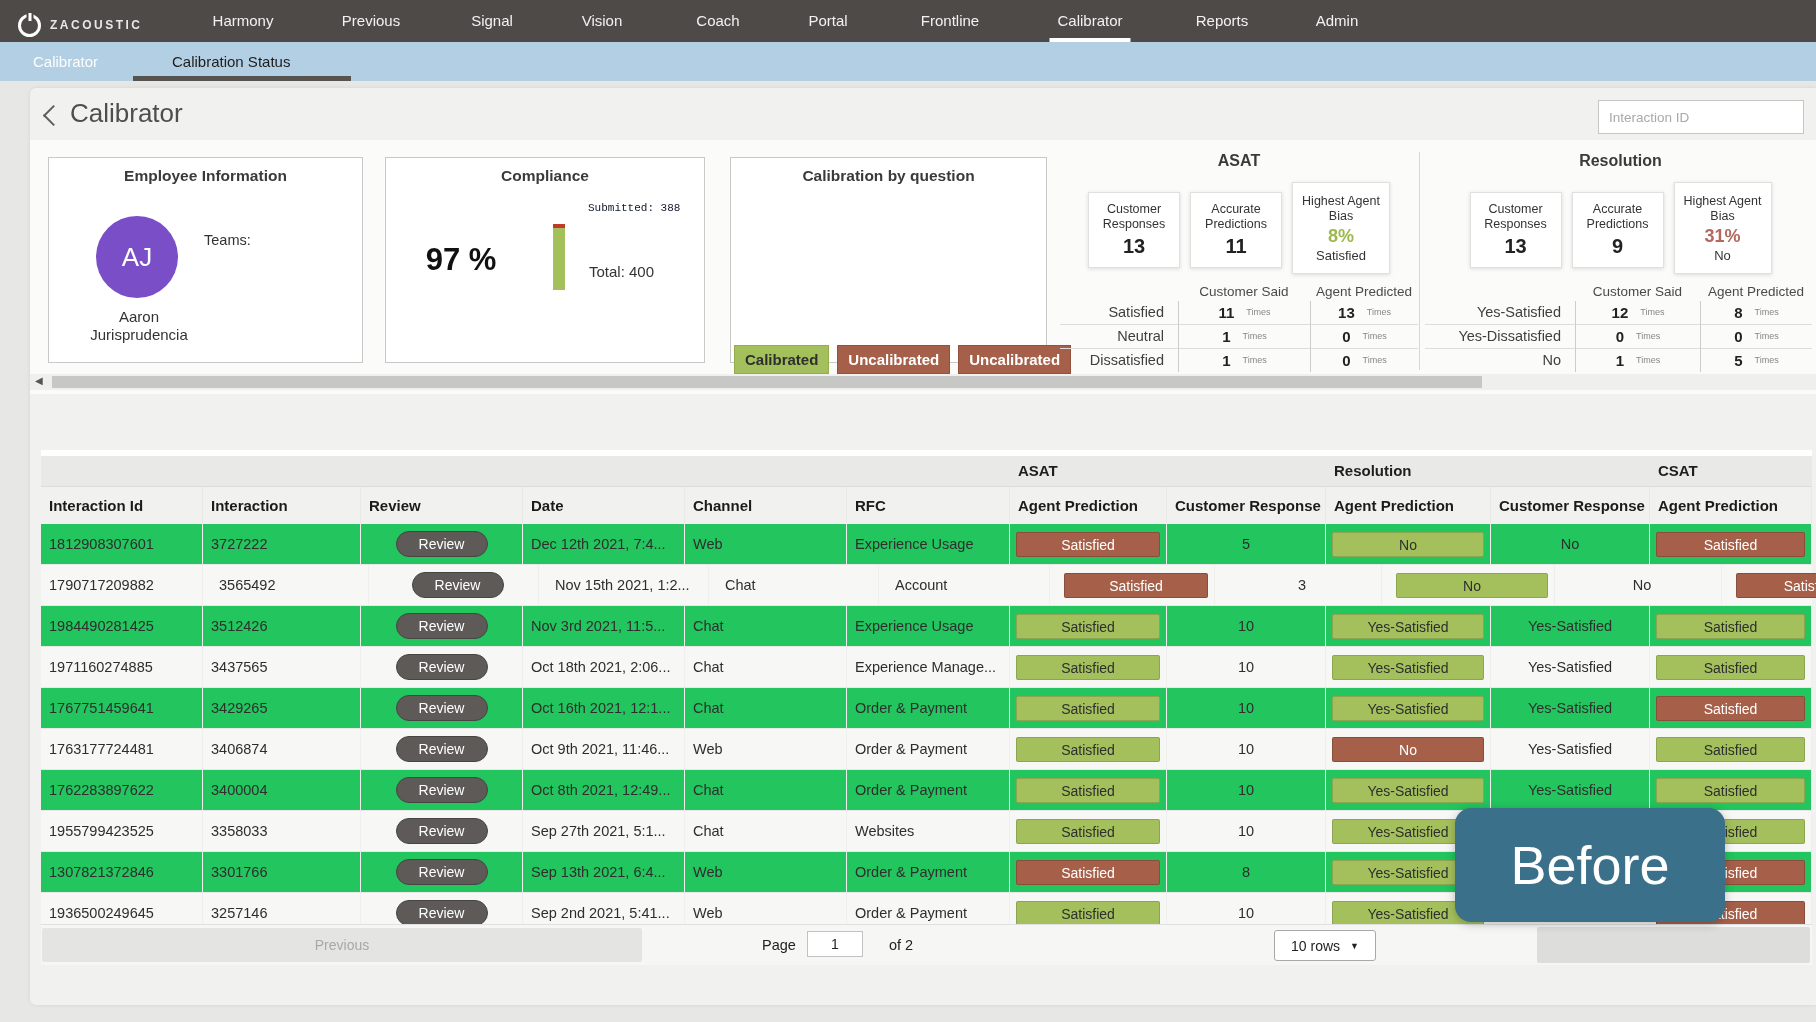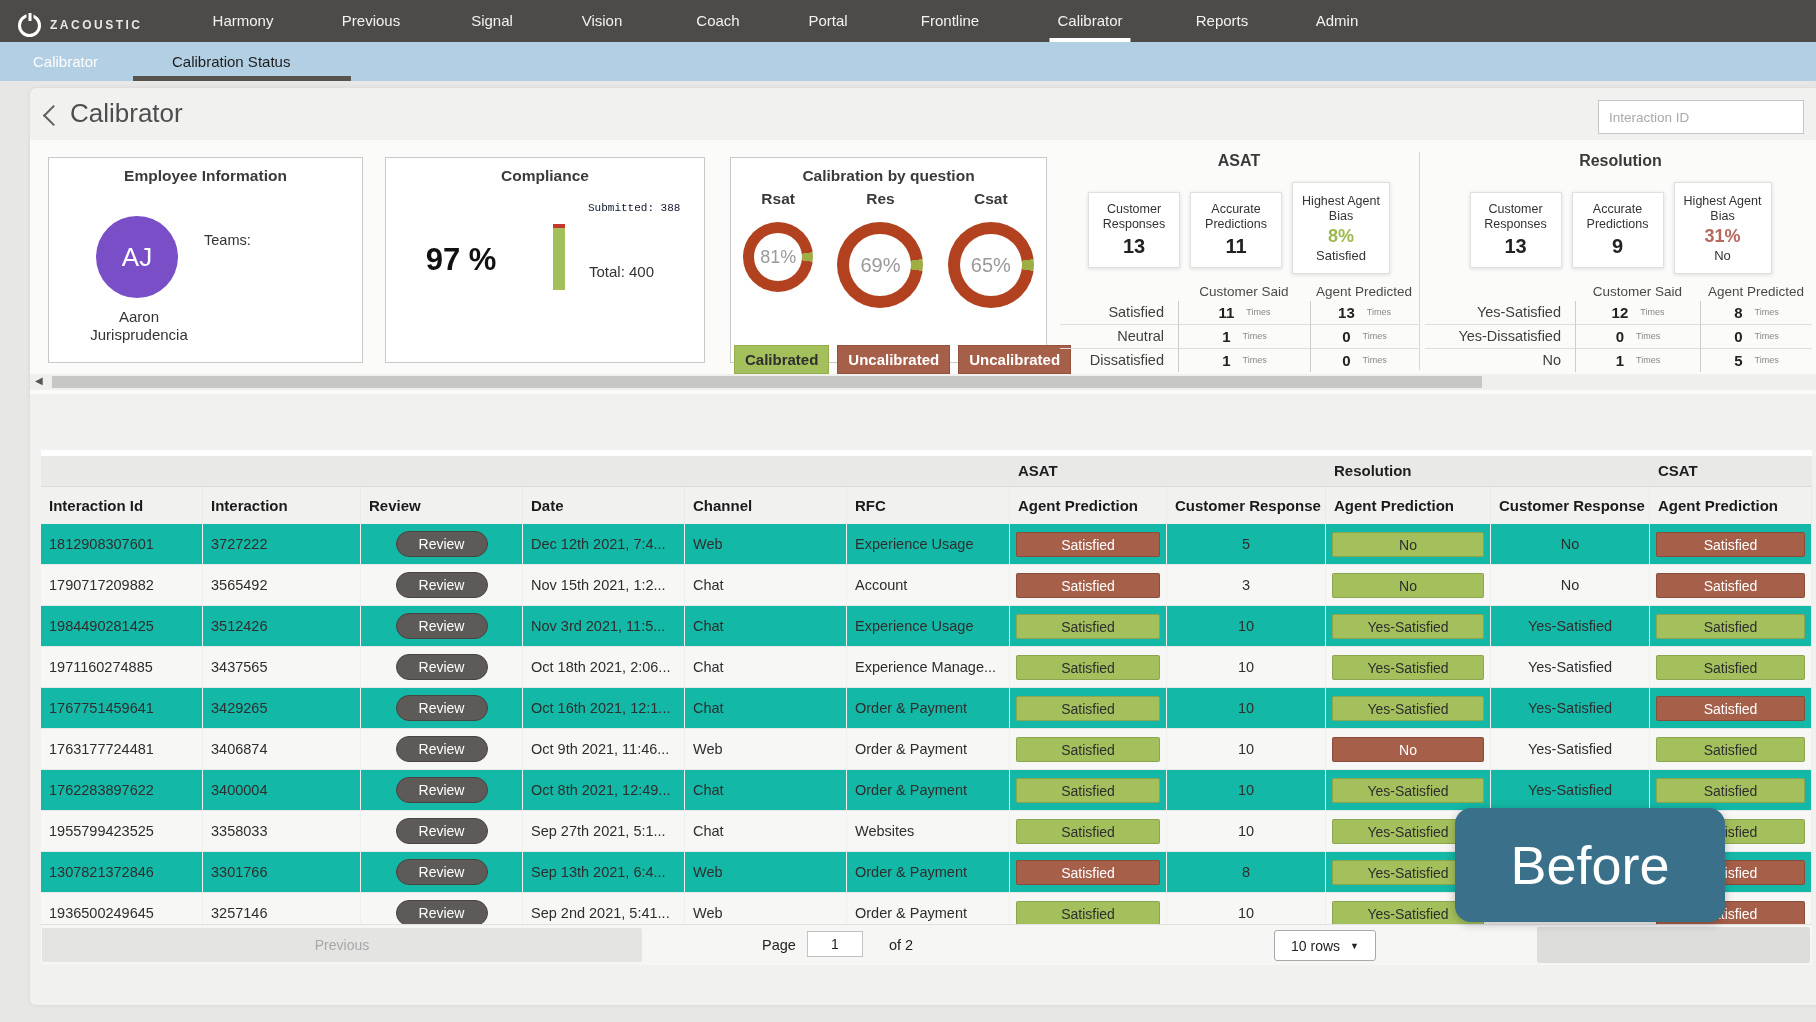--- a/index.html
+++ b/index.html
@@ -75,21 +75,21 @@
   .hscroll .arrow{position:absolute;left:5px;top:1px;font-size:10px;color:#555;cursor:pointer;}
   .hscroll .thumb{position:absolute;left:22px;top:2px;width:1430px;height:12px;background:#c7c7c6;cursor:pointer;}
   
   .tablewrap{position:absolute;left:41px;top:450px;width:1771px;height:514px;background:#fff;}
   .tgroups{position:absolute;left:0;top:6px;width:100%;height:30px;background:#e9e9e8;border-bottom:1px solid #dcdcdc;}
   .tgroup{position:absolute;top:0;height:30px;line-height:30px;font-weight:bold;font-size:15px;color:#1e1e1e;}
   .thead,.trow{display:grid;}
   .thead{position:absolute;left:0;top:37px;width:100%;height:37px;background:#f1f1f0;border-bottom:1px solid #d9d9d9;}
   .th{line-height:37px;font-weight:bold;font-size:15px;color:#1b1b1b;padding-left:8px;box-sizing:border-box;border-right:1px solid #e9e9e8;overflow:hidden;white-space:nowrap;}
   .tbody{position:absolute;left:0;top:74px;width:100%;}
-  .trow{height:40px;border-bottom:1px solid #e8e8e8;background:#14b8a6;}
+  .trow{height:40px;border-bottom:1px solid #e8e8e8;background:#22c55e;}
   .trow:nth-child(even){background:#f7f7f6;}
   .td{line-height:39px;font-size:14.5px;color:#2e2e2e;padding-left:8px;box-sizing:border-box;border-right:1px solid #efefee;overflow:hidden;white-space:nowrap;display:flex;align-items:center;}
   .td.center{justify-content:center;padding-left:0;}
   .review-btn{width:92px;height:26px;border-radius:13px;background:#5d5a57;border:1px solid #474441;color:#fff;font-size:14px;font-family:inherit;cursor:pointer;display:block;margin:0 auto;}
   .chip{width:calc(100% - 12px);height:25px;line-height:25px;text-align:center;font-size:14px;border-radius:2px;margin:0 auto;}
   .chip.green{background:#a4c05c;color:#2e2e2e;border:1px solid rgba(0,0,0,.14);box-sizing:border-box;}
   .chip.rust{background:#a65f49;color:#fff;border:1px solid rgba(0,0,0,.18);box-sizing:border-box;}
   
   .pager{position:absolute;left:0;top:474px;width:100%;height:40px;background:#f6f6f5;border-top:1px solid #e0e0e0;}
   .prev-btn{position:absolute;left:1px;top:3px;width:600px;height:34px;background:#e4e4e3;color:#a8a8a8;font-size:14px;text-align:center;line-height:34px;border-radius:2px;cursor:default;}
@@ -153,40 +153,20 @@
   <div class="card comp-card">
     <div class="card-title">Compliance</div>
     <div class="comp-pct">97 %</div>
     <div class="comp-bar"></div>
     <div class="comp-sub">Submitted: 388</div>
     <div class="comp-tot">Total: 400</div>
   </div>
 
   <div class="card cal-card">
     <div class="card-title">Calibration by question</div>
-    <div class="gauges" id="gaugeRow">
-        <div class="gauge-col">
-          <div class="gauge-label">Rsat</div>
-          <div class="ring" style="width: 70px; height: 70px; background: conic-gradient(rgb(178, 66, 31) 0deg, rgb(178, 66, 31) 82deg, rgb(159, 174, 68) 82deg, rgb(159, 174, 68) 98deg, rgb(178, 66, 31) 98deg, rgb(178, 66, 31) 360deg);">
-            <div class="ring-inner" style="width: 48px; height: 48px; font-size: 18px;">81%</div>
-          </div>
-        </div>
-        <div class="gauge-col">
-          <div class="gauge-label">Res</div>
-          <div class="ring" style="width: 86px; height: 86px; background: conic-gradient(rgb(178, 66, 31) 0deg, rgb(178, 66, 31) 82deg, rgb(159, 174, 68) 82deg, rgb(159, 174, 68) 98deg, rgb(178, 66, 31) 98deg, rgb(178, 66, 31) 360deg);">
-            <div class="ring-inner" style="width: 62px; height: 62px; font-size: 20px;">69%</div>
-          </div>
-        </div>
-        <div class="gauge-col">
-          <div class="gauge-label">Csat</div>
-          <div class="ring" style="width: 86px; height: 86px; background: conic-gradient(rgb(178, 66, 31) 0deg, rgb(178, 66, 31) 82deg, rgb(159, 174, 68) 82deg, rgb(159, 174, 68) 98deg, rgb(178, 66, 31) 98deg, rgb(178, 66, 31) 360deg);">
-            <div class="ring-inner" style="width: 62px; height: 62px; font-size: 20px;">65%</div>
-          </div>
-        </div>
-      </div>
     <div class="badges" id="badgeRow">
         <span class="badge green">Calibrated</span>
         <span class="badge rust">Uncalibrated</span>
         <span class="badge rust">Uncalibrated</span>
       </div>
   </div>
 
   <div class="sec sec-asat">
     <div class="sec-title">ASAT</div>
     <div class="statrow" id="asatStats">
@@ -330,21 +310,21 @@
           </div>
           <div class="td center">5</div>
           <div class="td center">
             <span class="chip green">No</span>
           </div>
           <div class="td center">No</div>
           <div class="td center">
             <span class="chip rust">Satisfied</span>
           </div>
         </div>
-        <div class="trow" style="grid-template-columns: 162px 158px 162px 162px 162px 163px 157px 159px 165px 159px 162px;">
+        <div class="trow" style="grid-template-columns: 162px 158px 162px 162px 162px 163px 157px 159px 165px 159px 162px; gap: 8px;">
           <div class="td">1790717209882</div>
           <div class="td">3565492</div>
           <div class="td center">
             <button class="review-btn">Review</button>
           </div>
           <div class="td">Nov 15th 2021, 1:2...</div>
           <div class="td">Chat</div>
           <div class="td">Account</div>
           <div class="td center">
             <span class="chip rust">Satisfied</span>

